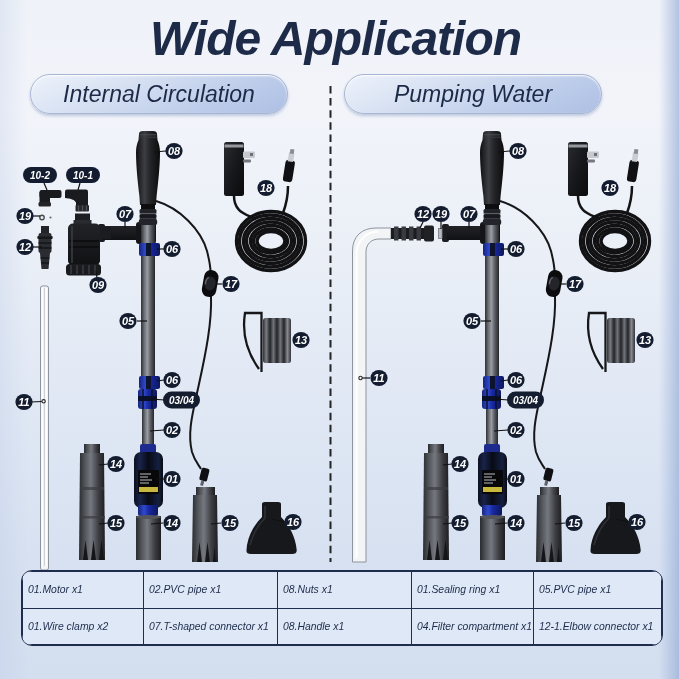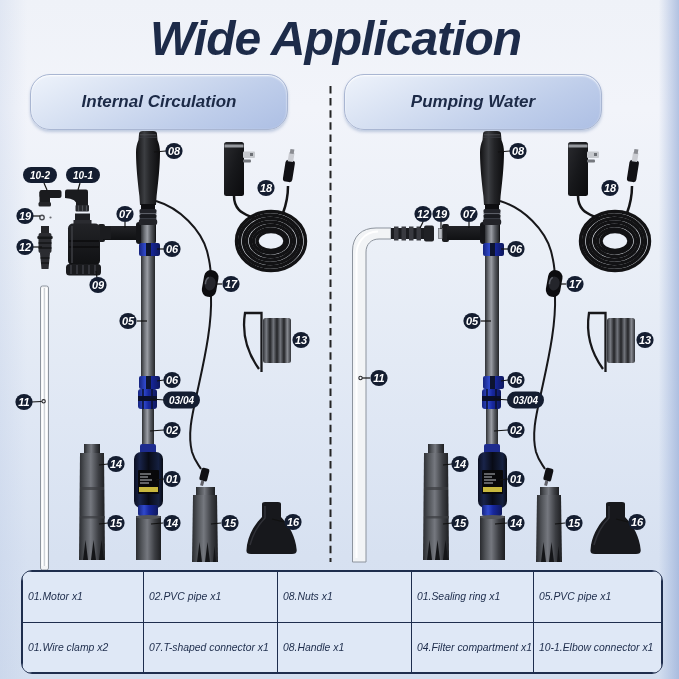--- a/index.html
+++ b/index.html
@@ -3,29 +3,29 @@
 <meta charset="utf-8">
 <style>
 html,body{margin:0;padding:0;}
 body{width:679px;height:679px;overflow:hidden;position:relative;
  font-family:"Liberation Sans",sans-serif;
  background:
   linear-gradient(90deg, rgba(185,200,228,.28) 0%, rgba(190,205,230,0) 4%, rgba(190,205,230,0) 97%, rgba(152,174,216,.7) 100%),
   linear-gradient(180deg,#eff2f8 0%,#f2f4fa 16%,#eaeff7 38%,#dfe7f4 62%,#d7e1f1 82%,#d3deef 100%);}
 #title{position:absolute;left:-4px;top:11px;width:679px;text-align:center;
  font-size:48px;font-weight:bold;font-style:italic;color:#1d2b49;letter-spacing:-1px;}
-.pill{position:absolute;top:74px;height:56px;width:258px;border-radius:20px;box-sizing:border-box;
+.pill{position:absolute;top:74px;height:40px;width:258px;border-radius:20px;box-sizing:border-box;
  background:linear-gradient(155deg,#eef3fb 0%,#d6e0f2 35%,#becdea 70%,#adbfe4 100%);
  border:1.5px solid #a9b6d2;
  box-shadow:0 2px 3px rgba(115,140,185,.4), inset 0 1px 2px #ffffff;
  display:flex;align-items:center;justify-content:center;
- font-size:17px;font-style:italic;font-weight:bold;color:#1c2a47;}
+ font-size:23px;font-style:italic;font-weight:normal;color:#1c2a47;}
 #pill-l{left:30px;}
 #pill-r{left:344px;}
-#tablewrap{position:absolute;left:21px;top:570px;width:642px;height:104px;
+#tablewrap{position:absolute;left:21px;top:570px;width:642px;height:76px;
  border:1.8px solid #1e2d4d;border-radius:11px;overflow:hidden;background:#dfe8f6;box-sizing:border-box;}
 table{border-collapse:collapse;width:100%;height:100%;table-layout:fixed;}
 td{border:1.5px solid #1e2d4d;font-size:10.4px;font-style:italic;color:#1c2b4a;
  padding:0 0 0 5px;vertical-align:middle;background:#dfe8f6;white-space:nowrap;overflow:hidden;}
 tr{height:22px;}
 td.sm{font-size:8.7px;letter-spacing:-0.1px;}
 svg{position:absolute;left:0;top:0;}
 </style>
 </head>
 <body>
@@ -357,17 +357,17 @@
           <td>02.PVC pipe x1</td>
           <td>08.Nuts x1</td>
           <td>01.Sealing ring x1</td>
           <td>05.PVC pipe x1</td>
         </tr>
 <tr>
           <td>01.Wire clamp x2</td>
           <td>07.T-shaped connector x1</td>
           <td>08.Handle x1</td>
           <td>04.Filter compartment x1</td>
-          <td>10-1.Elbow connector x1</td>
+          <td>12-1.Elbow connector x1</td>
         </tr>
 </tbody>
     </table>
 </div>
 
 </body></html>

